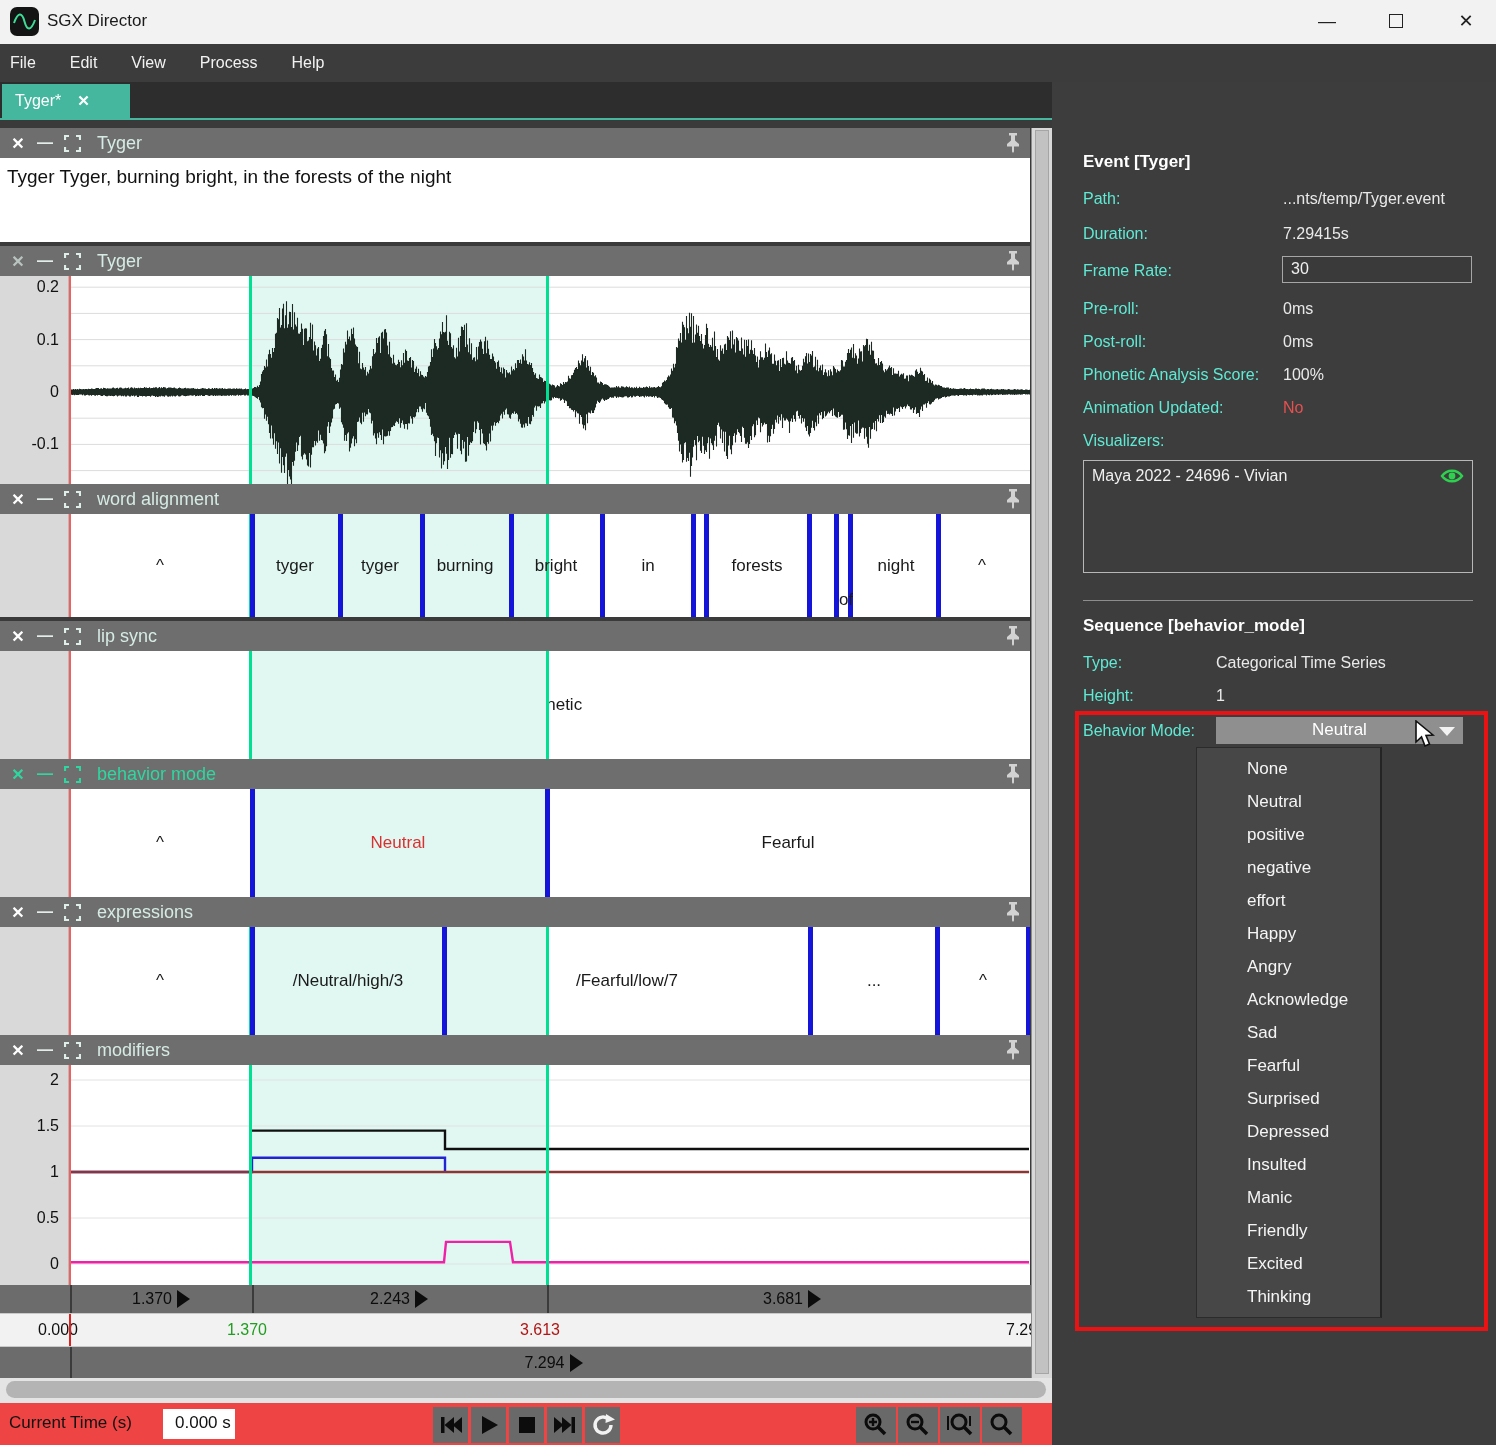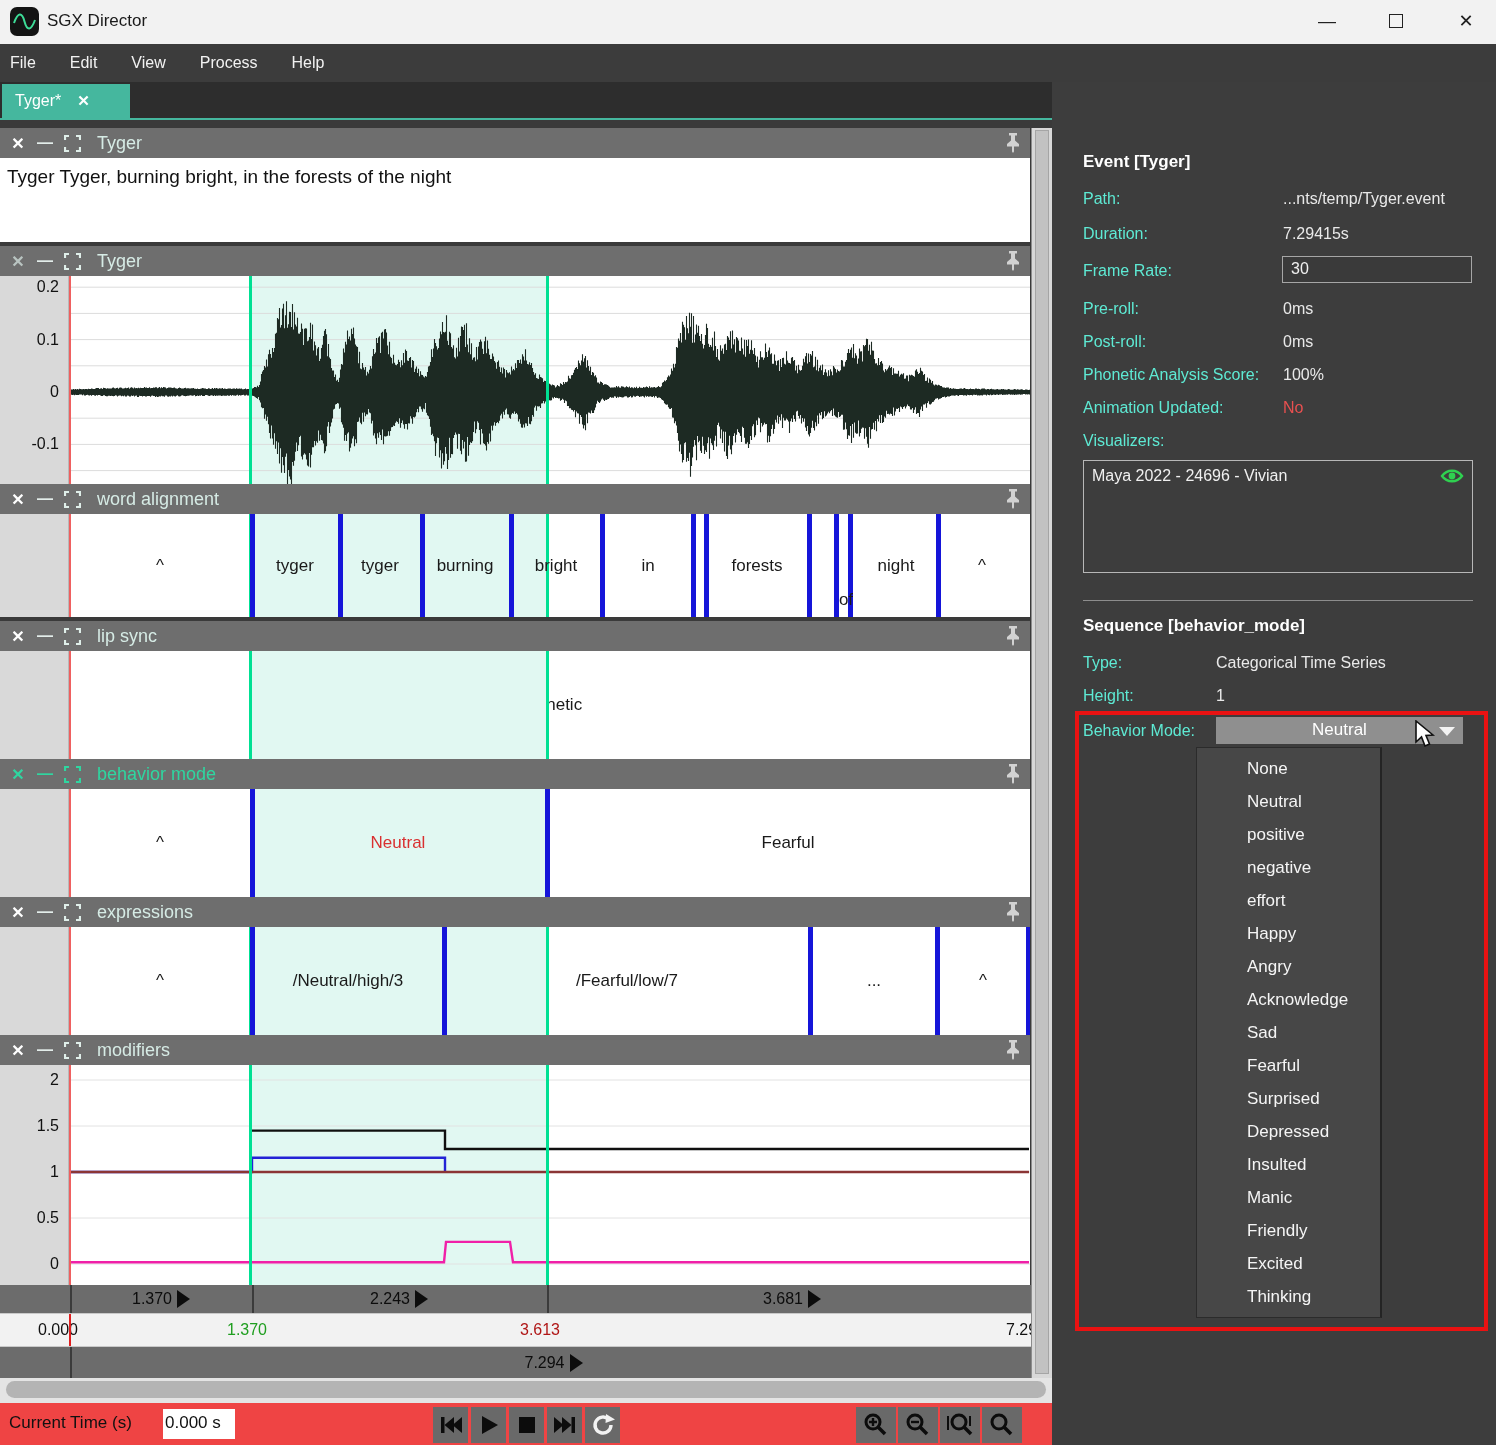--- a/index.html
+++ b/index.html
@@ -52,21 +52,21 @@
   .tlabel { position:absolute; top:50%; transform:translate(-50%,-50%); font-size:16px; color:#0c0c0c; white-space:nowrap; display:flex; align-items:center; gap:5px; }
   .tri { width:0; height:0; border-left:13px solid #0c0c0c; border-top:9px solid transparent; border-bottom:9px solid transparent; }
   .ruler { position:relative; width:1052px; height:34px; background:#f2f2f2; border-top:1px solid #c9c9c9; border-bottom:1px solid #c9c9c9; }
   .rmark { position:absolute; top:50%; transform:translate(-50%,-50%); font-size:16px; }
   .hscroll { position:relative; width:1052px; height:25px; background:#e4e4e4; }
   .hthumb { position:absolute; left:6px; top:3px; width:1040px; height:17px; background:#b4b4b4; border-radius:9px; }
 
   
   .bottombar { position:relative; width:1052px; height:42px; background:#ef4444; }
   .ctlabel { position:absolute; left:9px; top:10px; font-size:17px; color:#111; }
-  .ctvalue { position:absolute; left:163px; top:6px; width:72px; height:30px; background:#fff; font-size:17px; color:#111; padding:4px 0 0 2px; }
+  .ctvalue { position:absolute; left:163px; top:6px; width:72px; height:30px; background:#fff; font-size:17px; color:#111; padding:4px 0 0 12px; }
   .tbtn { position:absolute; top:4px; width:35px; height:36px; background:#696969; display:flex; align-items:center; justify-content:center; }
   .zbtn { position:absolute; top:4px; width:40px; height:36px; background:#696969; display:flex; align-items:center; justify-content:center; }
 
   
   .right-panel { position:absolute; left:1052px; top:82px; width:444px; height:1363px; background:#3d3d3d; }
   .irow-label { position:absolute; left:31px; font-size:16px; color:#5eead4; }
   .irow-value { position:absolute; left:231px; font-size:16px; color:#e9e9e9; }
   .bold-hdr { position:absolute; left:31px; font-size:17px; font-weight:700; color:#ffffff; }
   .fr-input { position:absolute; left:230px; width:190px; height:27px; background:#3a3a3a; border:1px solid #a6a6a6; color:#f0f0f0; font-size:16px; padding:3px 0 0 8px; }
   .vis-box { position:absolute; left:31px; top:378px; width:390px; height:113px; border:1px solid #b7b7b7; }

